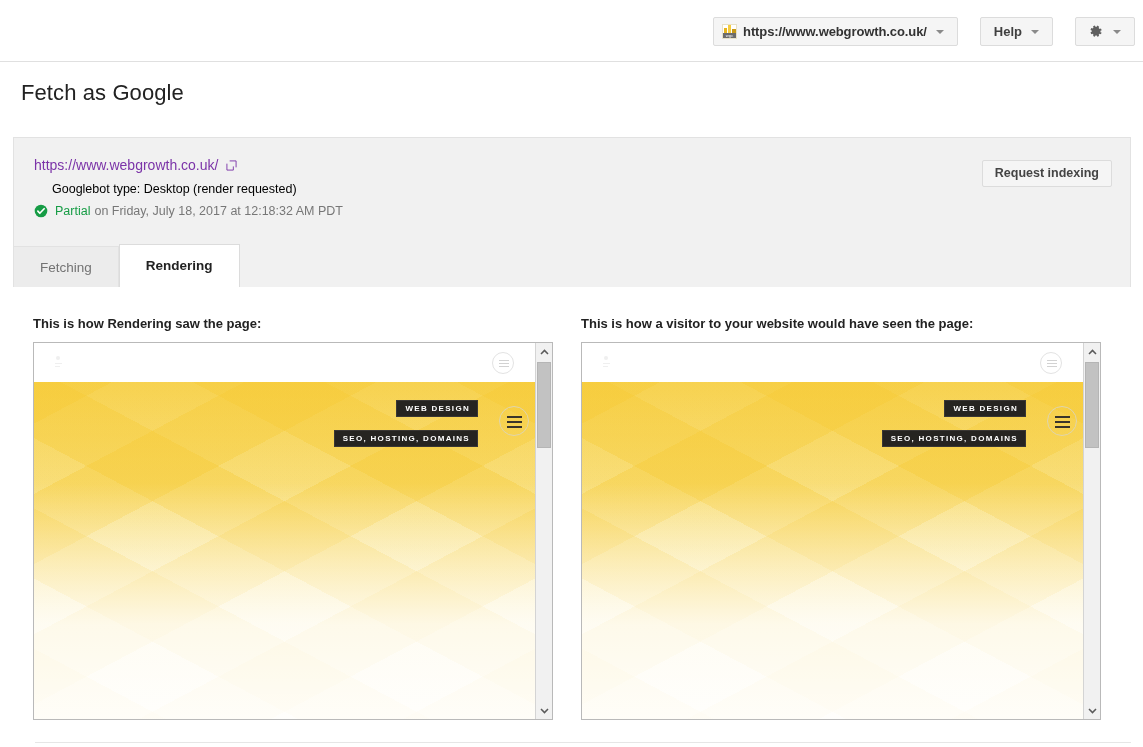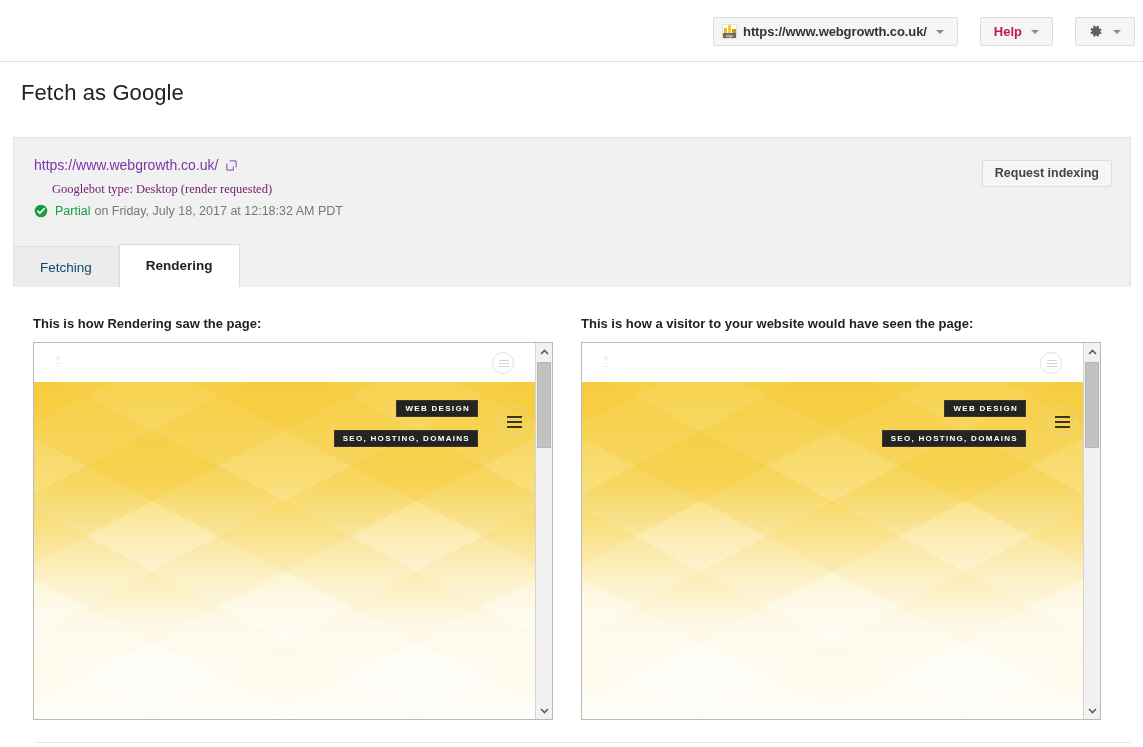--- a/index.html
+++ b/index.html
@@ -51,21 +51,21 @@
   }
   .site-url{
     font-size:13px; color:#333; white-space:nowrap; font-weight:bold;
     letter-spacing:-0.1px;
   }
   .caret{
     width:0;height:0;border-left:4px solid transparent;border-right:4px solid transparent;
     border-top:4px solid #8a8a8a; margin:0 9px;
   }
   .help-btn{ padding:0 4px 0 13px; }
-  .help-label{ font-size:13px; font-weight:bold; color:#be185d; }
+  .help-label{ font-size:13px; font-weight:bold; color:#404040; }
   .gear-btn{ padding:0 4px 0 11px; }
   .gear-icon{ width:17px; height:17px; display:block; }
 
   
   .page-title{
     position:absolute; left:13px; top:80px;
     font-size:22px; color:#222; font-weight:normal;
     letter-spacing:0.1px;
     margin-left:8px;
   }
@@ -77,21 +77,21 @@
     border:1px solid #e2e2e2;
     border-bottom:none;
   }
   .url-row{ position:absolute; left:20px; top:19px; display:flex; align-items:center; }
   .url-link{
     font-size:14px; color:#7b33a8; text-decoration:none; cursor:pointer;
   }
   .ext-icon{ margin-left:8px; display:block; }
   .bot-type{
     position:absolute; left:38px; top:44px;
-    font-size:12.5px; color:#701a75;font-family:Liberation Serif, serif;
+    font-size:12.5px; color:#000000;
   }
   .status-row{
     position:absolute; left:20px; top:66px;
     display:flex; align-items:flex-end;
   }
   .check-badge{ width:14px; height:14px; display:block; margin-right:7px; }
   .status-word{ color:#169c45; font-size:12.5px; }
   .status-rest{ color:#777; font-size:12.5px; margin-left:4px; }
   .req-index{
     position:absolute; right:18px; top:22px;
@@ -108,21 +108,21 @@
   .tab{
     height:41px; line-height:41px;
     padding:0 26px;
     font-size:13.5px; color:#333;
     border:1px solid #dcdcdc;
     border-bottom:none;
     background:#ececec;
     cursor:pointer;
     position:relative;
   }
-  .tab.inactive{ background:#ececec; border-color:#e2e2e2; color:#0c4a6e; }
+  .tab.inactive{ background:#ececec; border-color:#e2e2e2; color:#737373; }
   .tab.active{
     background:#ffffff; font-weight:bold; height:43px; line-height:41px;
     border-color:#dcdcdc; z-index:3; color:#222;
   }
 
   
   .preview-heading{
     position:absolute; font-size:13px; font-weight:bold; color:#222;
   }
   .heading-left{ left:33px; top:316px; }

